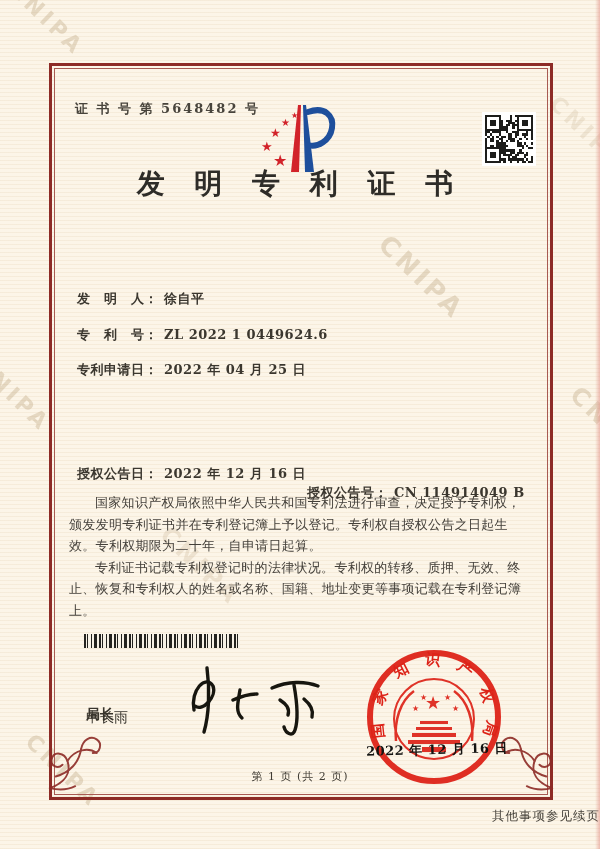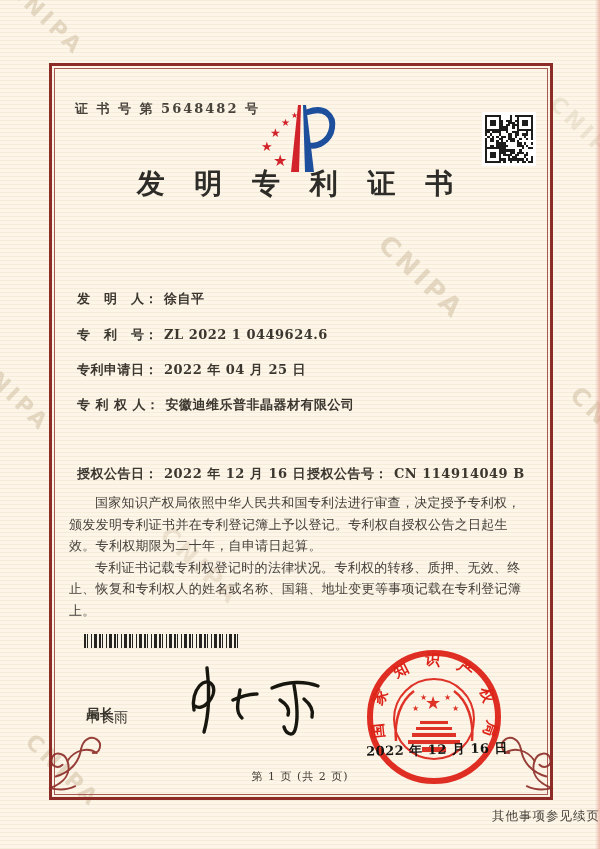--- a/index.html
+++ b/index.html
@@ -28,21 +28,21 @@
     padding:3px;box-sizing:border-box;display:grid;
     grid-template-columns:repeat(21,1fr);grid-template-rows:repeat(21,1fr);}
   .qc{background:transparent;}
   .qc.on{background:#1d1d1b;}
   .title{position:absolute;left:0;top:165px;width:100%;text-align:center;
     font-size:28px;font-weight:700;letter-spacing:10px;color:#2e2c28;}
   .field{position:absolute;left:77px;font-size:13px;font-weight:600;
     letter-spacing:.5px;color:#3b372f;white-space:nowrap;}
   .field .lbl{margin-right:6px;}
   .f1{top:247px}.f2{top:290px}.f3{top:326px}.f4{top:361px}.f5{top:396px}.f6{top:431px}
-  .f7a{top:465px}.f7b{top:465px;left:307px;}
+  .f7a{top:465px}.f7b{top:484px;left:307px;}
   .paras{position:absolute;left:69px;top:492px;width:464px;font-size:13px;
     line-height:21.5px;color:#44403a;letter-spacing:.3px;}
   .paras p{margin:0;text-indent:2em;font-weight:500;}
   .barcode{position:absolute;left:84px;top:634px;width:156px;height:14px;
     background-image:repeating-linear-gradient(90deg,
       #24231f 0 2px,#f7f2e6 2px 3px,#24231f 3px 4px,#f7f2e6 4px 7px,
       #24231f 7px 8px,#f7f2e6 8px 10px,#24231f 10px 13px,#f7f2e6 13px 15px);}
   .director-title{position:absolute;left:86px;top:684px;font-size:14px;font-weight:700;color:#39352d;margin-top:22px;}
   .director-name{position:absolute;left:86px;top:709px;font-size:14px;font-weight:400;color:#39352d;}
   .signature{position:absolute;left:178px;top:660px;}
@@ -550,23 +550,20 @@
   <div class="title">发 明 专 利 证 书</div>
 
   <div class="field f2">
     <span class="lbl">发　明　人：</span><span>徐自平</span>
   </div>
   <div class="field f3">
     <span class="lbl">专　利　号：</span><span>ZL 2022 1 0449624.6</span>
   </div>
   <div class="field f4">
     <span class="lbl">专利申请日：</span><span>2022 年 04 月 25 日</span>
-  </div>
-  <div class="field f5">
-    <span class="lbl">专 利 权 人：</span><span>安徽迪维乐普非晶器材有限公司</span>
   </div>
   <div class="field f7a">
     <span class="lbl">授权公告日：</span><span>2022 年 12 月 16 日</span>
   </div>
   <div class="field f7b">
     <span class="lbl">授权公告号：</span><span>CN 114914049 B</span>
   </div>
 
   <div class="paras">
     <p>国家知识产权局依照中华人民共和国专利法进行审查，决定授予专利权，颁发发明专利证书并在专利登记簿上予以登记。专利权自授权公告之日起生效。专利权期限为二十年，自申请日起算。</p>

